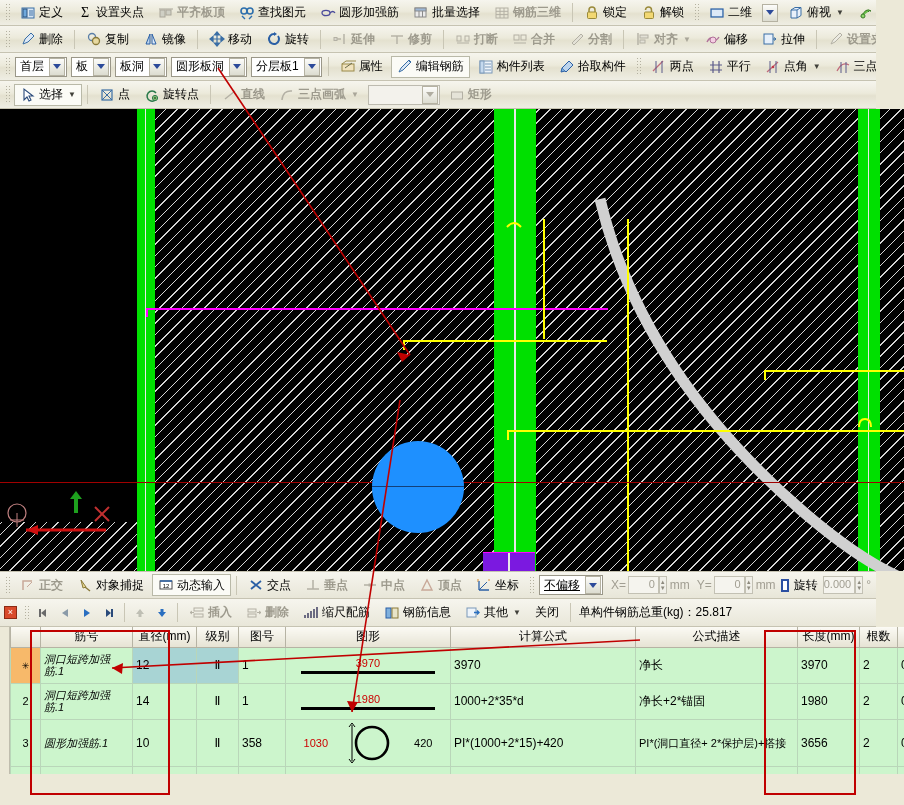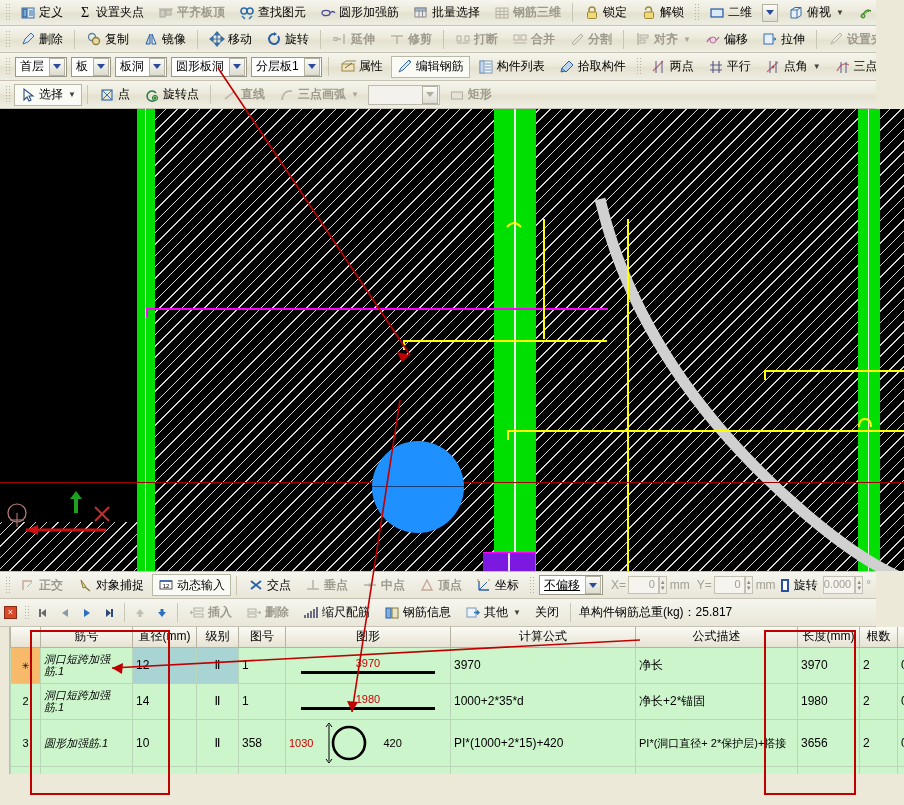--- a/index.html
+++ b/index.html
@@ -995,21 +995,21 @@
           <td>0</td>
         </tr>
 
         <tr style="height:46px;">
           <td class="idx">3</td>
           <td class="name">圆形加强筋.1</td>
           <td>10</td>
           <td style="text-align:center;">Ⅱ</td>
           <td>358</td>
           <td class="shape" style="height:46px;">
-            <div style="display:flex;align-items:center;gap:12px;height:44px;">
+            <div style="display:flex;align-items:center;justify-content:center;gap:20px;height:44px;">
               <span class="dim">1030</span>
               <svg width="46" height="44" viewBox="0 0 46 44">
                 <line x1="4" y1="4" x2="4" y2="40" stroke="#000"></line>
                 <path d="M1 6 l3 -4 l3 4 M1 38 l3 4 l3 -4" stroke="#000" fill="none"></path>
                 <circle cx="24" cy="22" r="16" fill="none" stroke="#000" stroke-width="2.6"></circle>
                 <path d="M37 13 a17 17 0 0 1 0 18" stroke="#000" fill="none"></path>
               </svg>
               <span style="font-size:11px;color:#000;">420</span>
             </div>
           </td>

